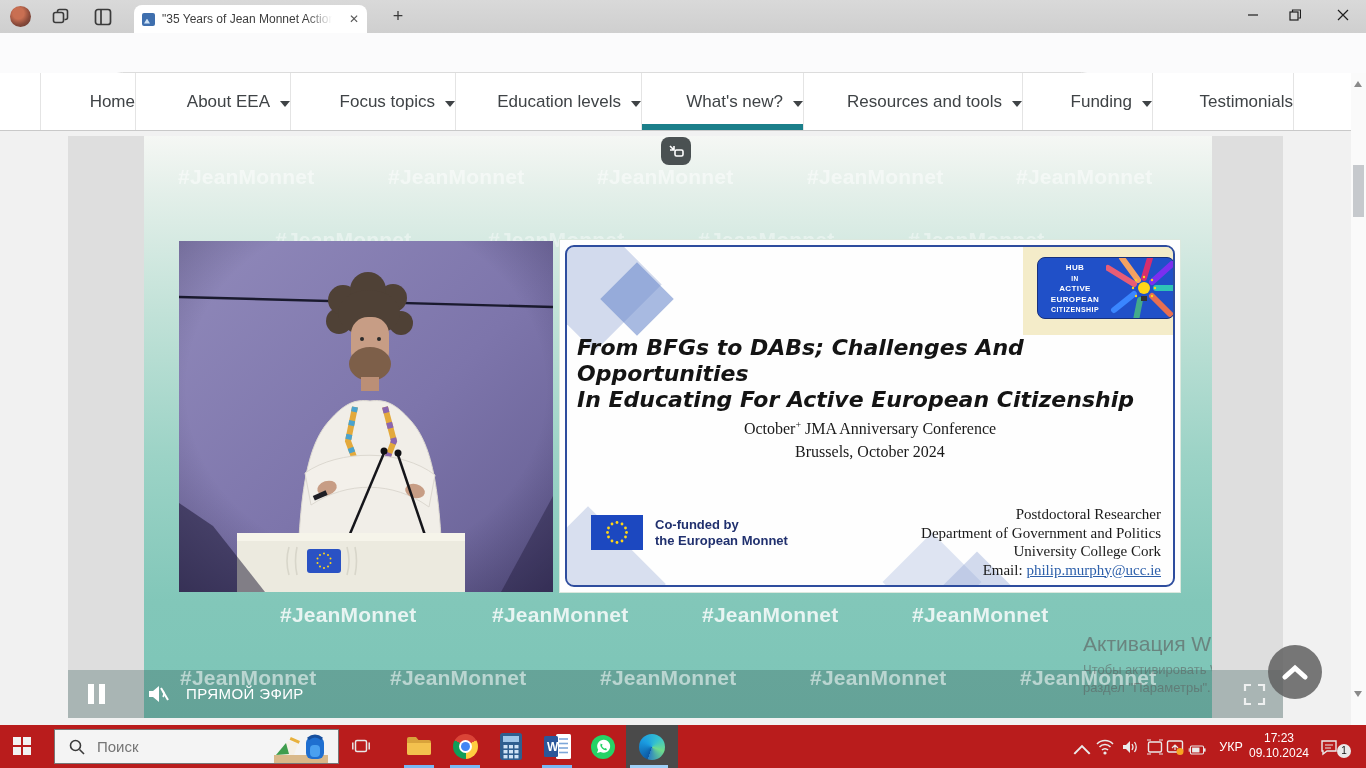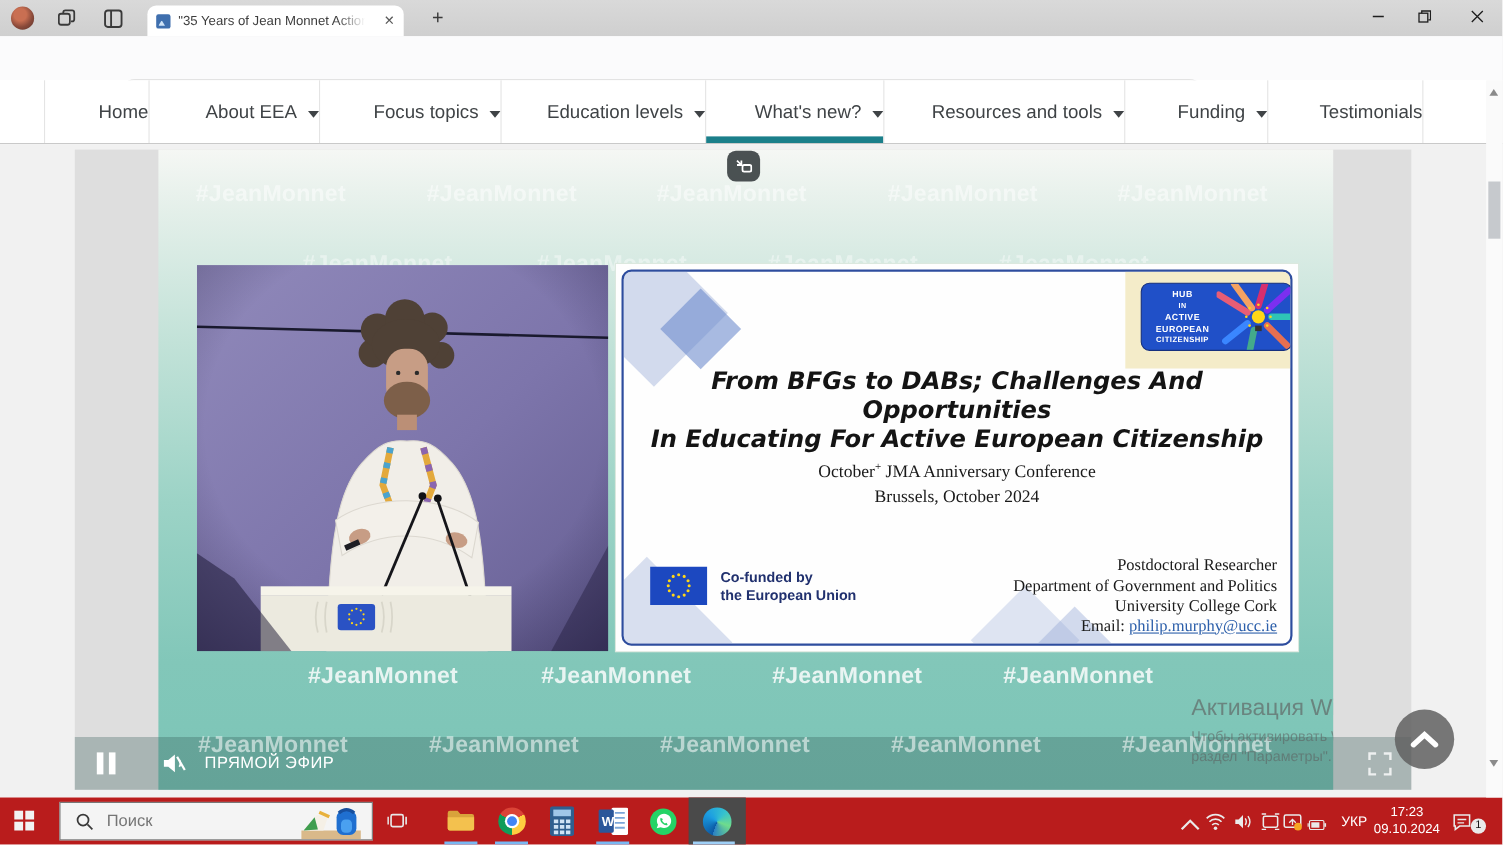--- a/index.html
+++ b/index.html
@@ -57,21 +57,21 @@
   .pip { position:absolute; left:517px; top:1px; width:30px; height:28px; background:rgba(60,66,68,.92);
     border-radius:8px; z-index:8; display:flex; align-items:center; justify-content:center; color:#fff; }
 
   .camera { position:absolute; left:35px; top:105px; width:374px; height:351px; z-index:2; }
 
   .slide { position:absolute; left:416px; top:104px; width:620px; height:352px; background:#fefefe;
     z-index:2; box-shadow:0 0 0 1px #dbe8de; }
   .slide-frame { position:absolute; left:5px; top:5px; right:5px; bottom:5px;
     border:2px solid #2e4d9e; border-radius:9px; overflow:hidden; }
   .diamond { position:absolute; }
-  .sl-title { position:absolute; left:10px; right:10px; top:88px; text-align:center;
+  .sl-title { position:absolute; left:10px; right:10px; top:88px; text-align:left;
     font-family:"DejaVu Sans", sans-serif; font-style:italic; font-weight:700;
     font-size:22px; line-height:26px; color:#141414; z-index:3; }
   .sl-serif { font-family:"Liberation Serif", serif; color:#1a1a1a; }
   .sl-event { position:absolute; left:0; right:0; top:172px; text-align:center; font-size:16px; z-index:3; }
   .sl-event2 { position:absolute; left:0; right:0; top:196px; text-align:center; font-size:16px; z-index:3; }
   .sl-author { position:absolute; right:12px; top:258px; text-align:right; font-size:15px; line-height:18.5px; z-index:3; }
   .sl-author a { color:#2c5faa; text-decoration:underline; }
   .eu-logo { position:absolute; left:24px; top:268px; display:flex; align-items:center; z-index:3; }
   .eu-text { margin-left:12px; font-weight:700; font-size:13px; line-height:16px; color:#20306e; }
   .hub { position:absolute; left:470px; top:10px; width:138px; height:62px; background:#2050c8;
@@ -403,21 +403,21 @@
                     <circle cx="26" cy="27.5" r="1.4"></circle>
                     <circle cx="21" cy="26" r="1.4"></circle>
                   <circle cx="17.5" cy="22" r="1.4"></circle>
                     <circle cx="16.5" cy="17.5" r="1.4"></circle>
                     <circle cx="17.5" cy="13" r="1.4"></circle>
                     <circle cx="21" cy="9" r="1.4"></circle>
                 </g>
               </svg>
               <div class="eu-text">
                 <div>Co-funded by</div>
-                <div>the European Union</div>
+                <div>the European Monnet</div>
               </div>
             </div>
           </div>
         </div>
 
         <div class="activation">
           <div class="l1">Активация Windows</div>
           <div class="l2">Чтобы активировать Windows, перейдите в</div>
           <div class="l3">раздел "Параметры".</div>
         </div>

